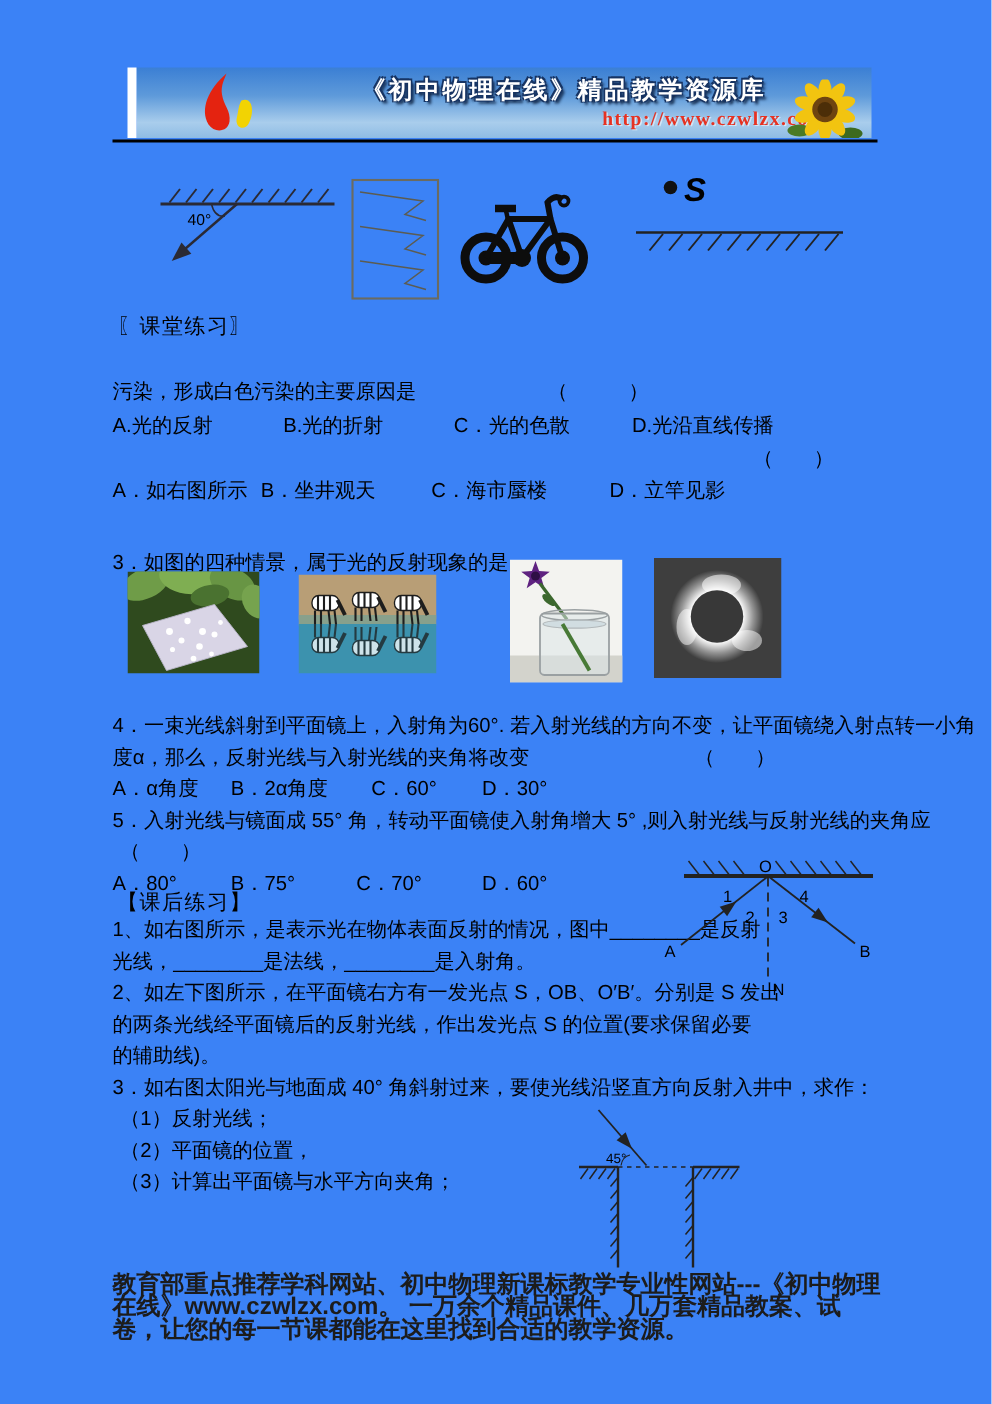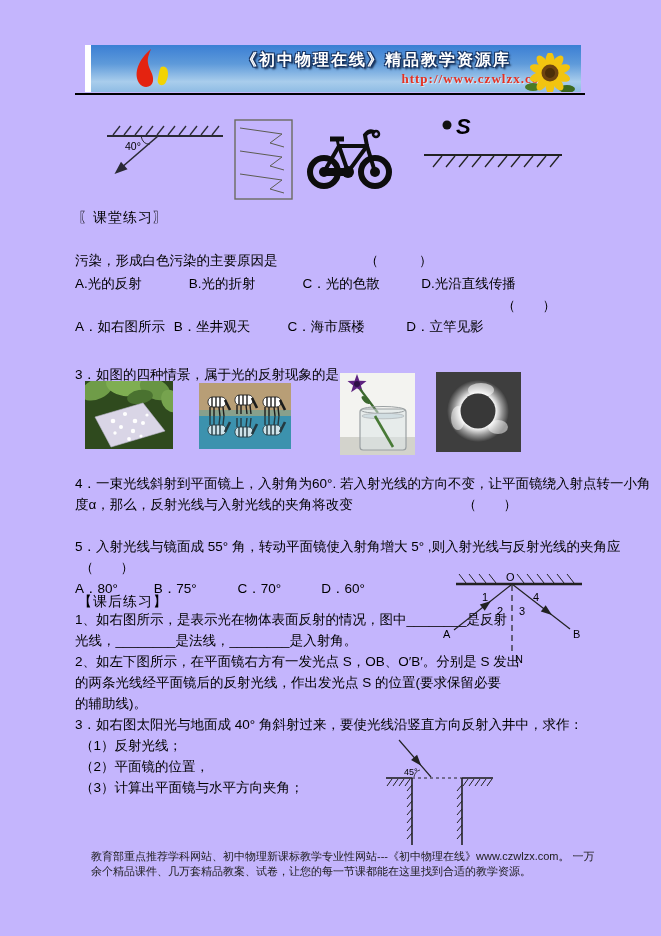--- a/index.html
+++ b/index.html
@@ -1,36 +1,36 @@
 <!DOCTYPE html>
 <html><head>
 <meta charset="utf-8">
 <style>
   html,body{margin:0;padding:0;background:#fff;}
-  #page{position:relative;width:661px;height:936px;background:#c4b5fd;overflow:hidden;
+  #page{position:relative;width:661px;height:936px;background:#3b82f6;overflow:hidden;
         font-family:"Liberation Sans",sans-serif;color:#000;}
   .abs{position:absolute;}
   .t{position:absolute;font-size:13.5px;line-height:20px;white-space:nowrap;color:#000;}
   .heading{font-size:14px;letter-spacing:1px;}
   .opt{display:inline-block;}
   .cap{font-size:11.5px;}
   .bracket{position:absolute;top:0;}
   
   .banner{position:absolute;left:85px;top:45px;width:490px;height:47px;overflow:hidden;
           background:linear-gradient(180deg,#3b7fd4 0%,#5e9ada 40%,#a9cdec 78%,#8fbce4 100%);
           border-left:6px solid #fff;}
   .banner-title{position:absolute;left:110px;top:5px;width:350px;text-align:center;
           font-size:16px;font-weight:bold;color:#fff;letter-spacing:2px;
           text-shadow:1px 1px 0 #173463,-1px -1px 0 #173463,1px -1px 0 #173463,-1px 1px 0 #173463,2px 2px 2px #0b1e3d;}
   .banner-url{position:absolute;left:110px;top:26px;width:350px;text-align:right;
           font-size:13px;font-weight:bold;color:#e63222;letter-spacing:1px;
           font-family:Liberation Serif, serif;
           text-shadow:1px 1px 0 #ffffff88;}
   .divider{position:absolute;left:75px;top:93px;width:510px;border-top:2px solid #000;}
-  .footer{position:absolute;left:91px;top:849px;width:514px;font-size:11px;font-weight:normal;
+  .footer{position:absolute;left:75px;top:849px;width:514px;font-size:16px;font-weight:bold;
           line-height:15px;color:#1c1c1c;}
   svg text{font-family:"Liberation Sans",sans-serif;}
 </style>
 </head>
 <body>
 
 <div id="page">
 
   <div class="banner">
     <svg class="abs" style="left:34px;top:2px" width="60" height="44" viewBox="0 0 60 44">
@@ -228,20 +228,26 @@
     <ellipse cx="62" cy="55" rx="10" ry="7" fill="#ffffff" opacity="0.5"></ellipse>
     <circle cx="42" cy="39" r="17.5" fill="#383838"></circle>
   </svg>
 
 
   <div class="t" style="left:75px;top:474px">4．一束光线斜射到平面镜上，入射角为60°. 若入射光线的方向不变，让平面镜绕入射点转一小角</div>
   <div class="t" style="left:75px;top:495px;width:510px">
     <span>度α，那么，反射光线与入射光线的夹角将改变</span>
     <span class="bracket" style="left:388px">（　　）</span>
   </div>
+  <div class="t" style="left:75px;top:516px">
+    <span class="opt" style="width:75px">A．α角度</span>
+    <span class="opt" style="width:90px">B．2α角度</span>
+    <span class="opt" style="width:70px">C．60°</span>
+    <span class="opt">D．30°</span>
+  </div>
 
   <div class="t" style="left:75px;top:537px">5．入射光线与镜面成 55° 角，转动平面镜使入射角增大 5° ,则入射光线与反射光线的夹角应</div>
   <div class="t" style="left:80px;top:558px">（　　）</div>
   <div class="t" style="left:75px;top:579px">
     <span class="opt" style="width:75px">A．80°</span>
     <span class="opt" style="width:80px">B．75°</span>
     <span class="opt" style="width:80px">C．70°</span>
     <span class="opt">D．60°</span>
   </div>
 

